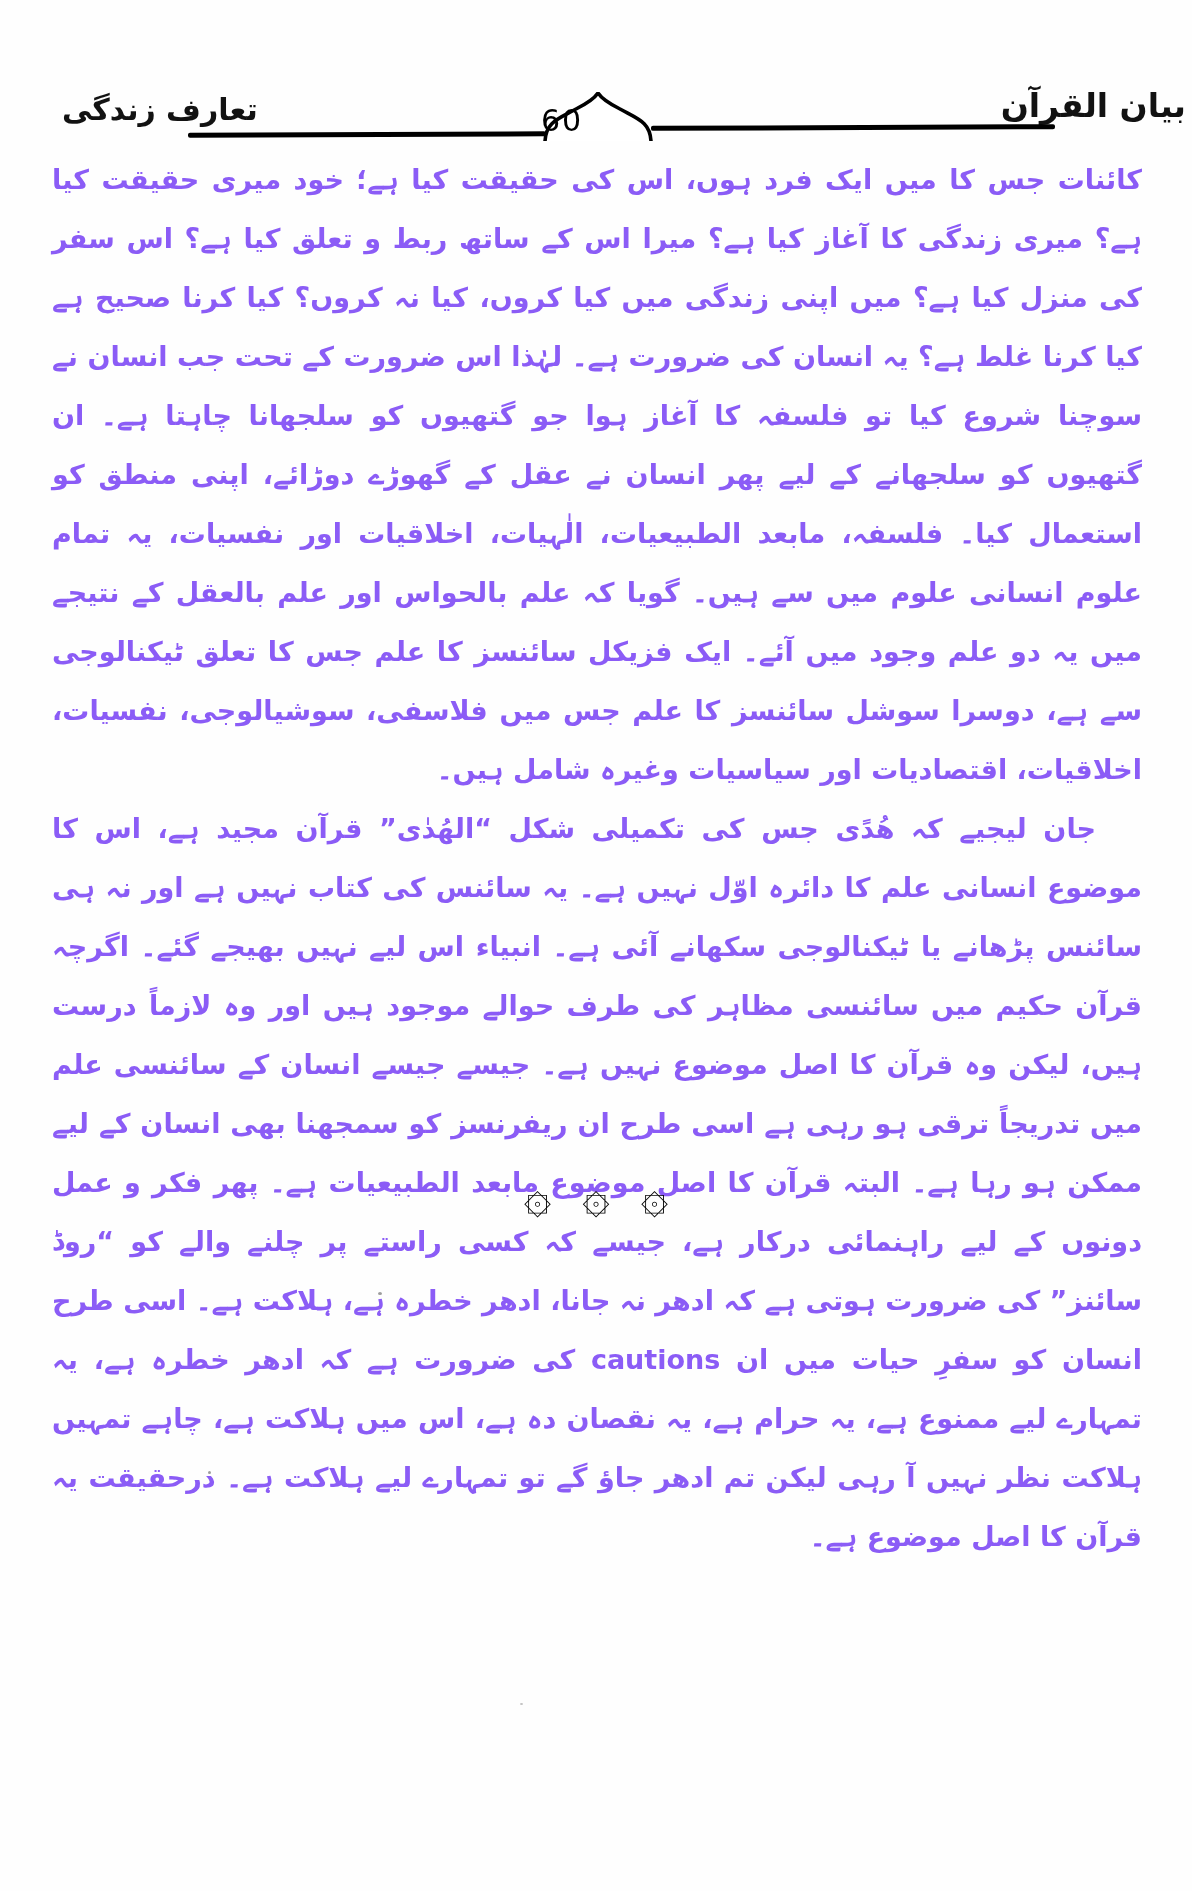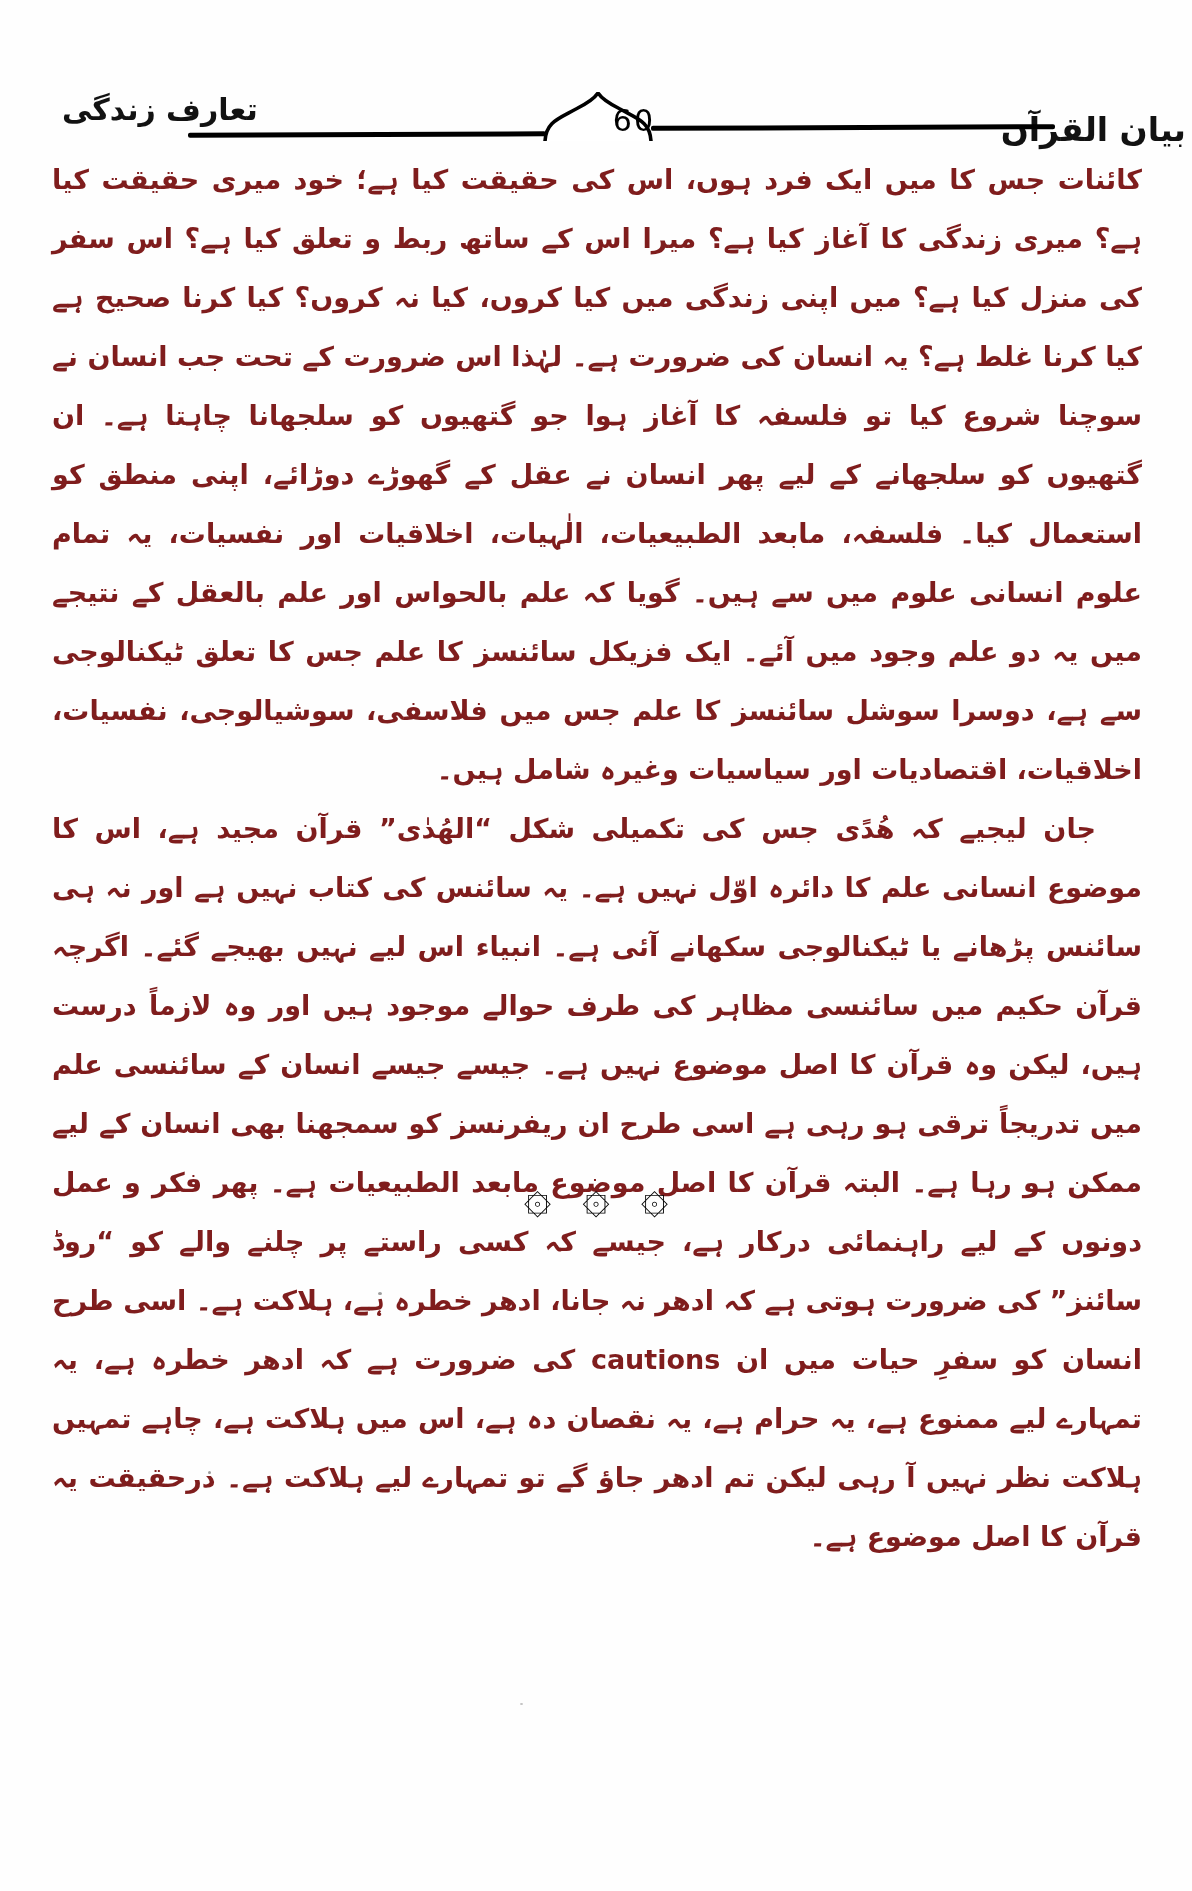--- a/index.html
+++ b/index.html
@@ -10,43 +10,42 @@
     font-family:"DejaVu Sans",sans-serif;
     color:#121212;
     overflow:hidden;
   }
   
   .header{position:absolute;top:0;left:0;width:100%;height:152px;}
   .book-title{
     position:absolute;top:86px;right:6px;
     font-size:33px;font-weight:bold;direction:rtl;white-space:nowrap;
     letter-spacing:1px;
-    margin-top:24px;
   }
   .section-title{
     position:absolute;top:92px;left:62px;
     font-size:30px;font-weight:bold;direction:rtl;white-space:nowrap;
   }
   .rule{position:absolute;background:#000;height:5px;border-radius:2px;}
   .rule-right{top:125px;left:651px;width:404px;transform:rotate(-0.25deg);}
   .rule-left{top:132px;left:188px;width:358px;transform:rotate(-0.25deg);}
   .dome{position:absolute;top:92px;left:541px;width:114px;height:49px;}
   .page-num{
     position:absolute;top:103px;left:541px;width:114px;
-    text-align:right;font-size:30px;letter-spacing:2px;color:#000;
+    text-align:left;font-size:30px;letter-spacing:2px;color:#000;
   }
   
   .text-block{
     position:absolute;top:150px;left:52px;width:1090px;
     direction:rtl;
     text-align:justify;
     font-size:27px;
     line-height:59px;
     font-weight:bold;
-    color:#7f1d1d;
+    color:#8b5cf6;
   }
   .text-block p{margin:0;}
   .text-block p.indented{text-indent:46px;}
   
   .ornaments{
     position:absolute;top:1156px;left:0;width:100%;
     text-align:center;font-size:47px;color:#000;
     word-spacing:16px;line-height:80px;
   }
   

